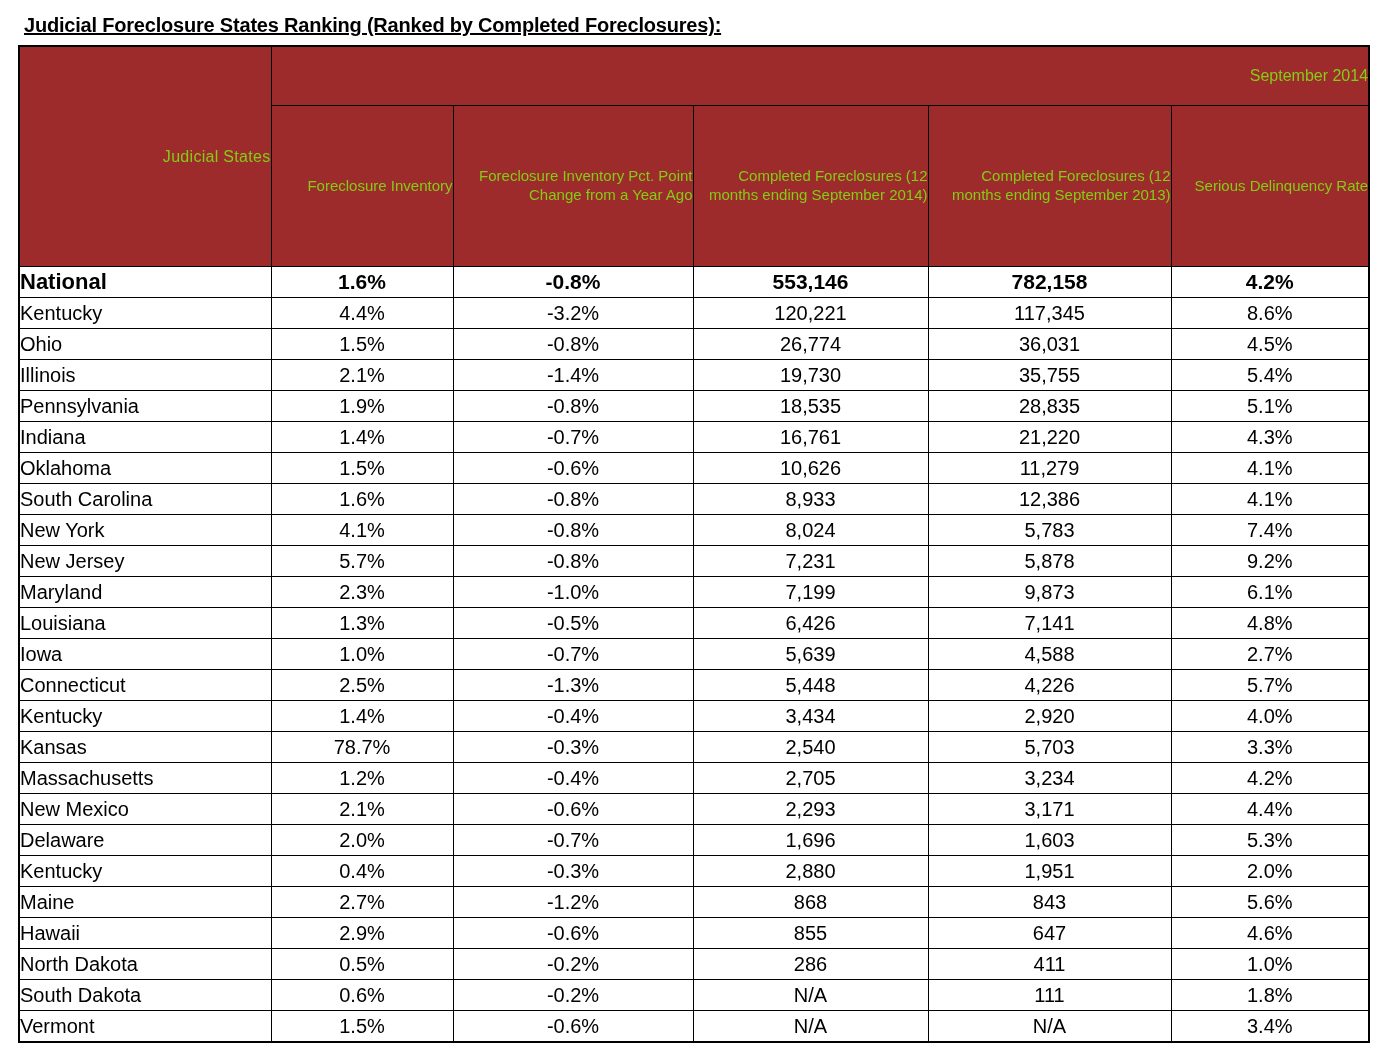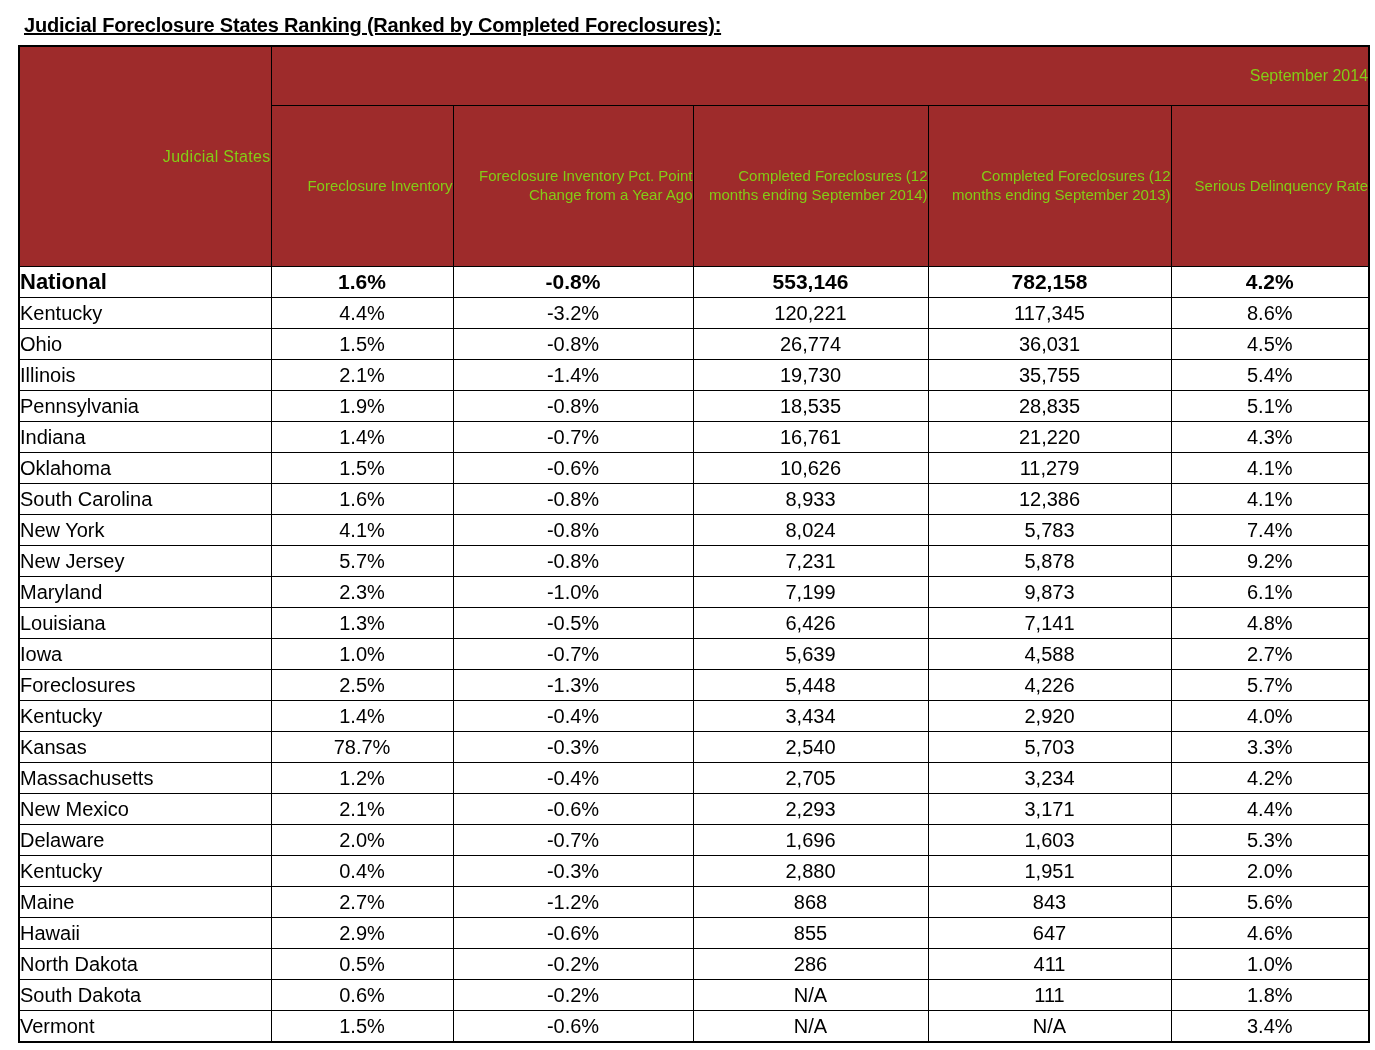--- a/index.html
+++ b/index.html
@@ -219,21 +219,21 @@
         </tr>
         <tr>
           <td class="state">Iowa</td>
           <td class="num">1.0%</td>
           <td class="num">-0.7%</td>
           <td class="num">5,639</td>
           <td class="num">4,588</td>
           <td class="num">2.7%</td>
         </tr>
         <tr>
-          <td class="state">Foreclosures</td>
+          <td class="state">Connecticut</td>
           <td class="num">2.5%</td>
           <td class="num">-1.3%</td>
           <td class="num">5,448</td>
           <td class="num">4,226</td>
           <td class="num">5.7%</td>
         </tr>
         <tr>
           <td class="state">Kentucky</td>
           <td class="num">1.4%</td>
           <td class="num">-0.4%</td>

